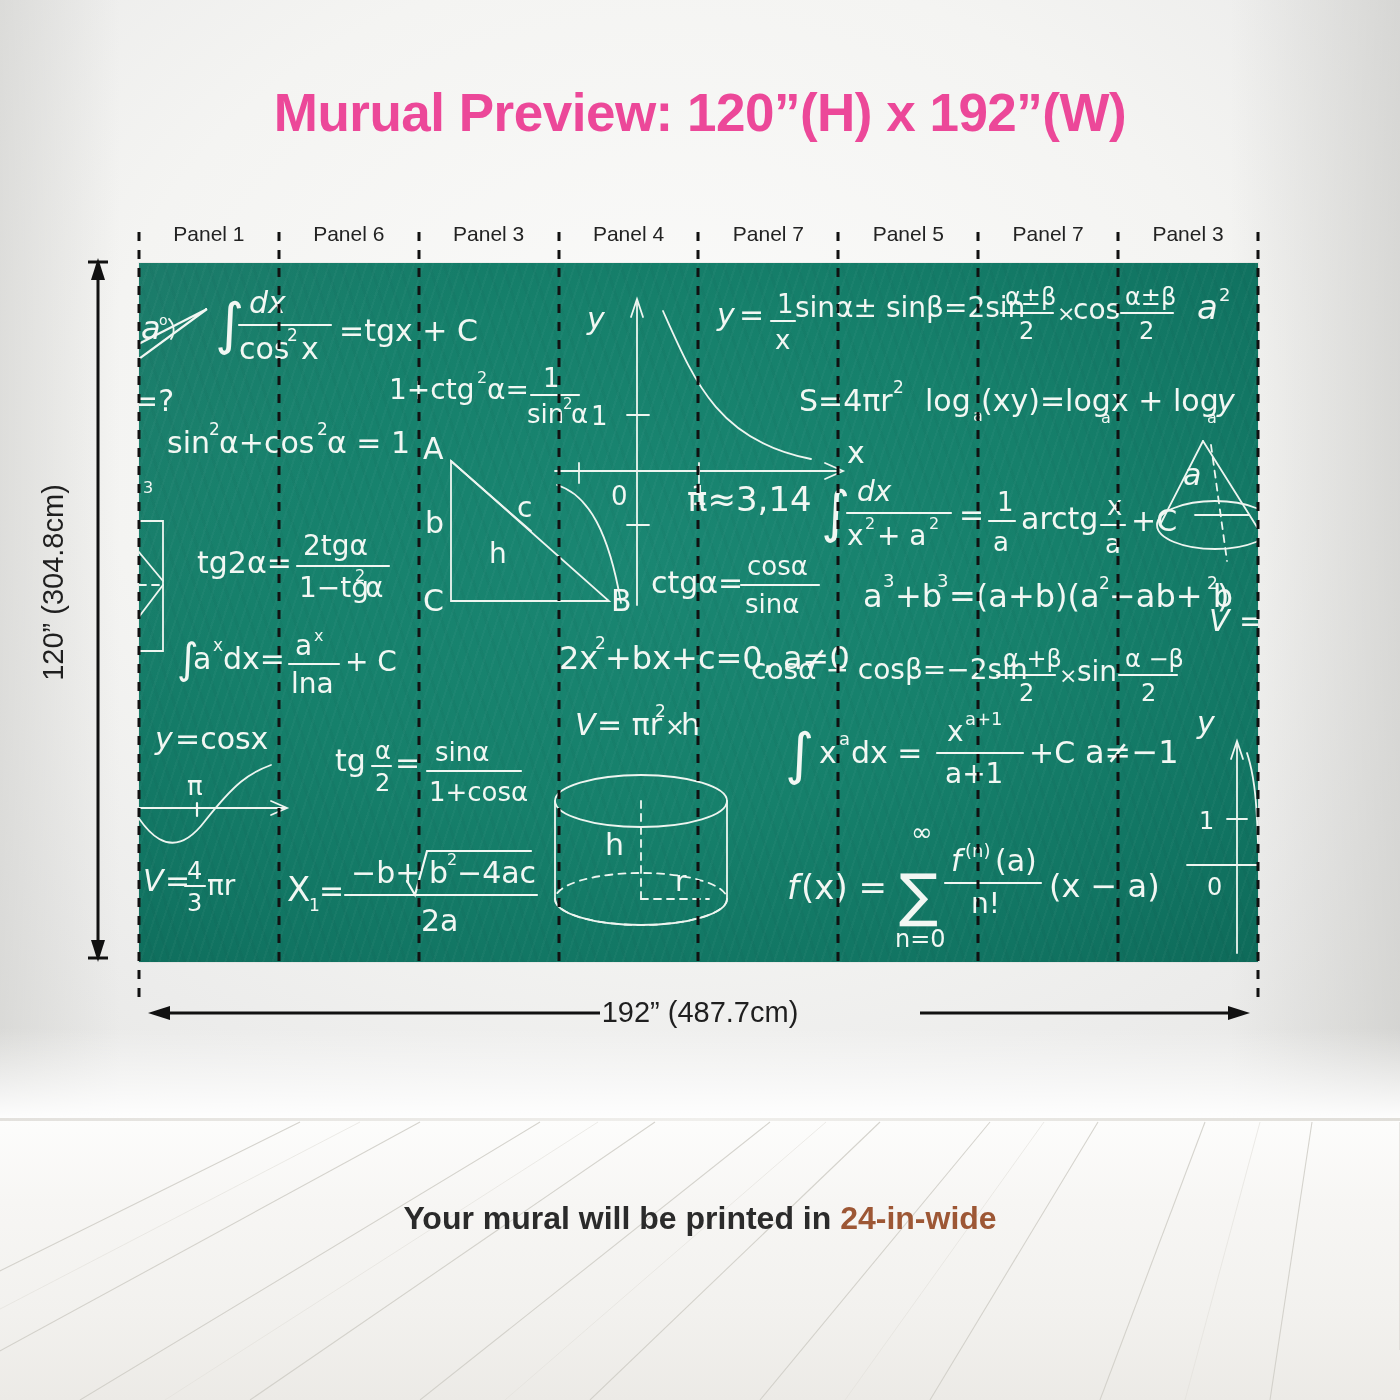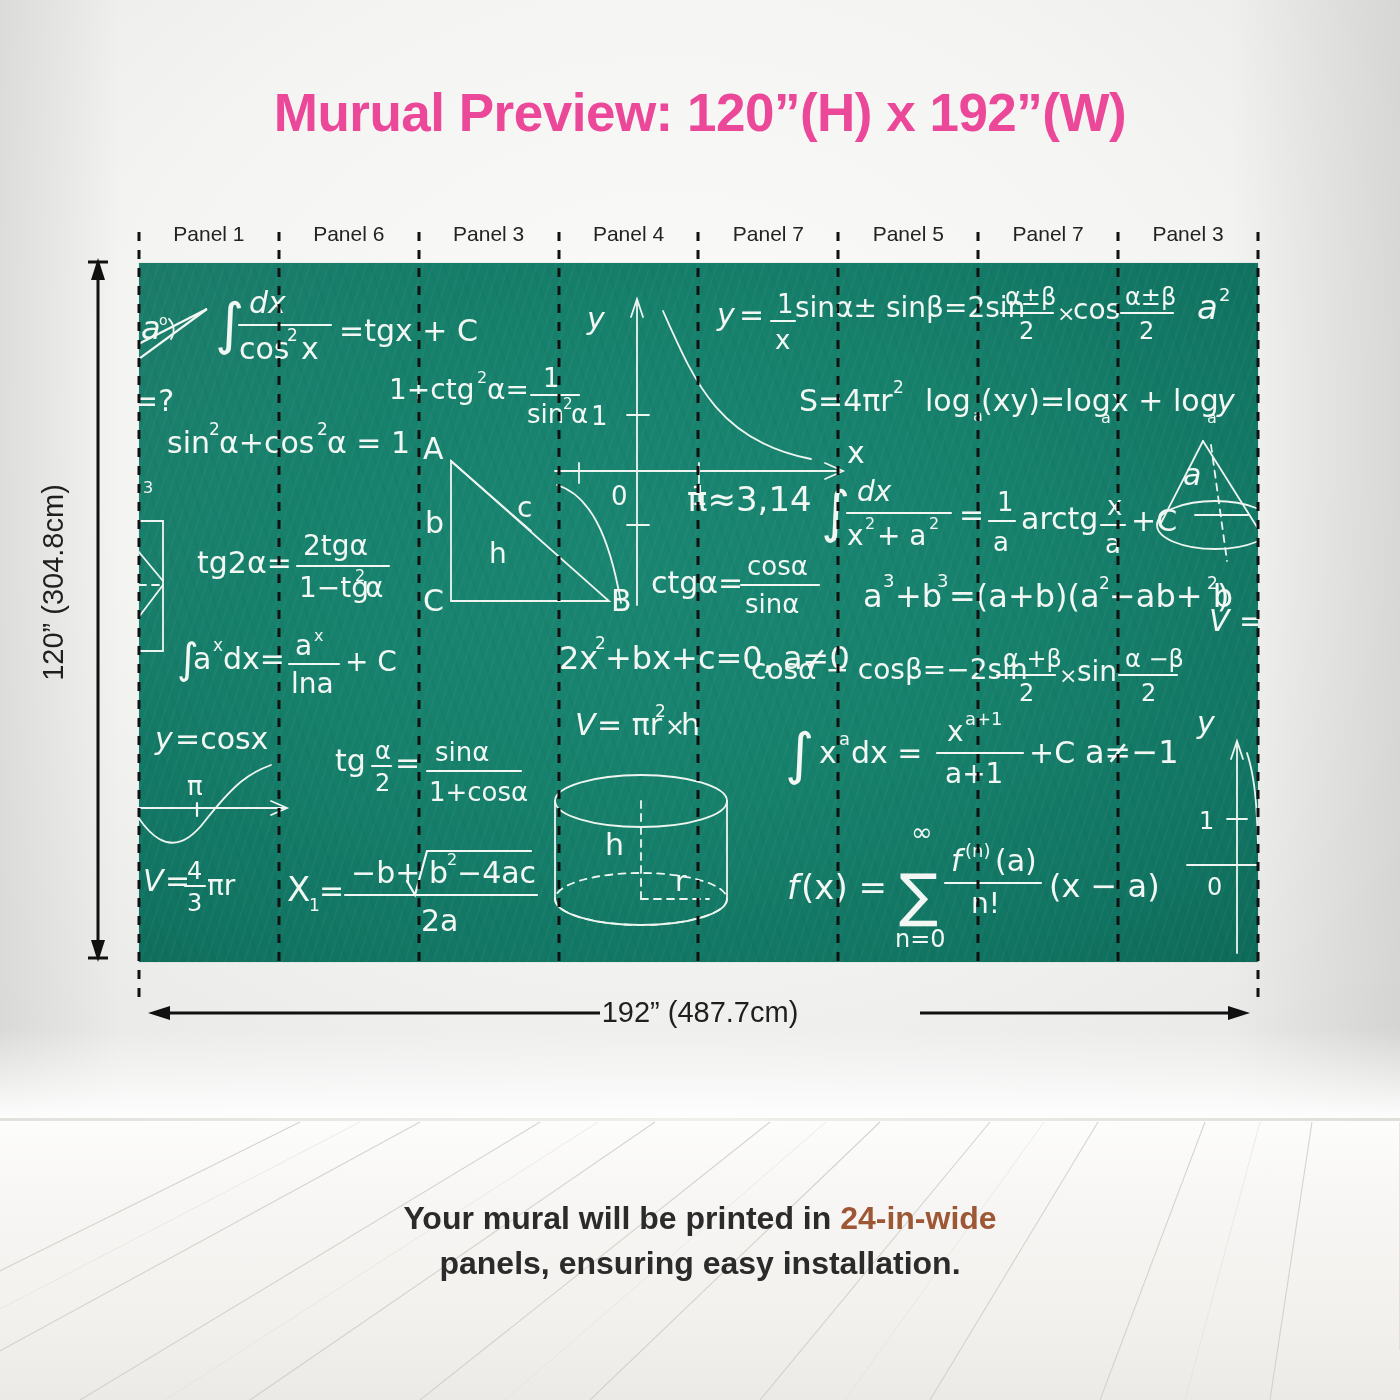--- a/index.html
+++ b/index.html
@@ -499,14 +499,13 @@
       <line x1="845" y1="282" x2="1044" y2="4"></line>
       <line x1="1185" y1="282" x2="1260" y2="4"></line>
     </g>
   </svg>
 </div>
 
 <div id="caption">
   <div>
     <span>Your mural will be printed in </span><span class="hl">24-in-wide</span>
   </div>
-  <div>panels, ensuring easy installation.</div>
 </div>
 
 </body></html>

